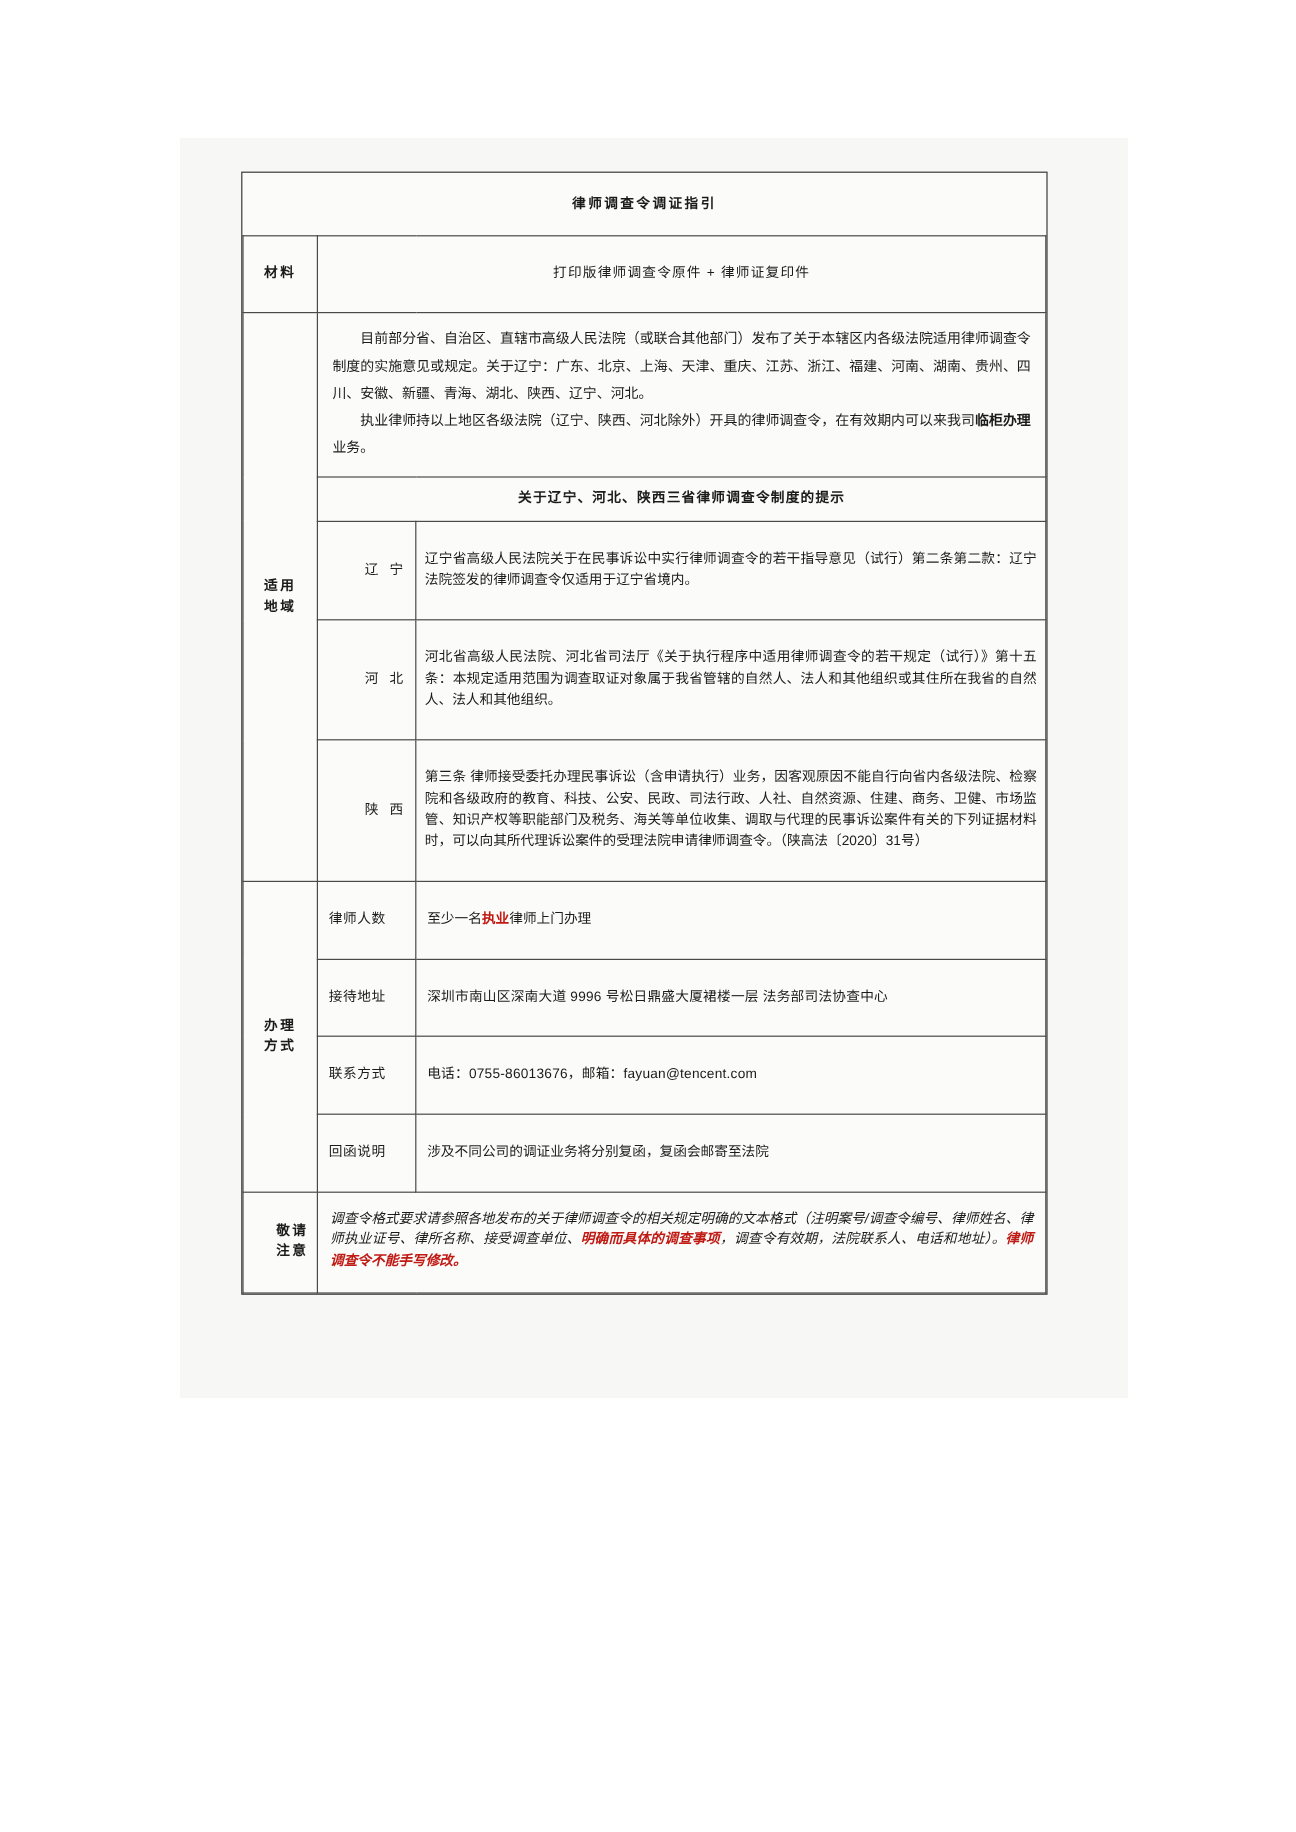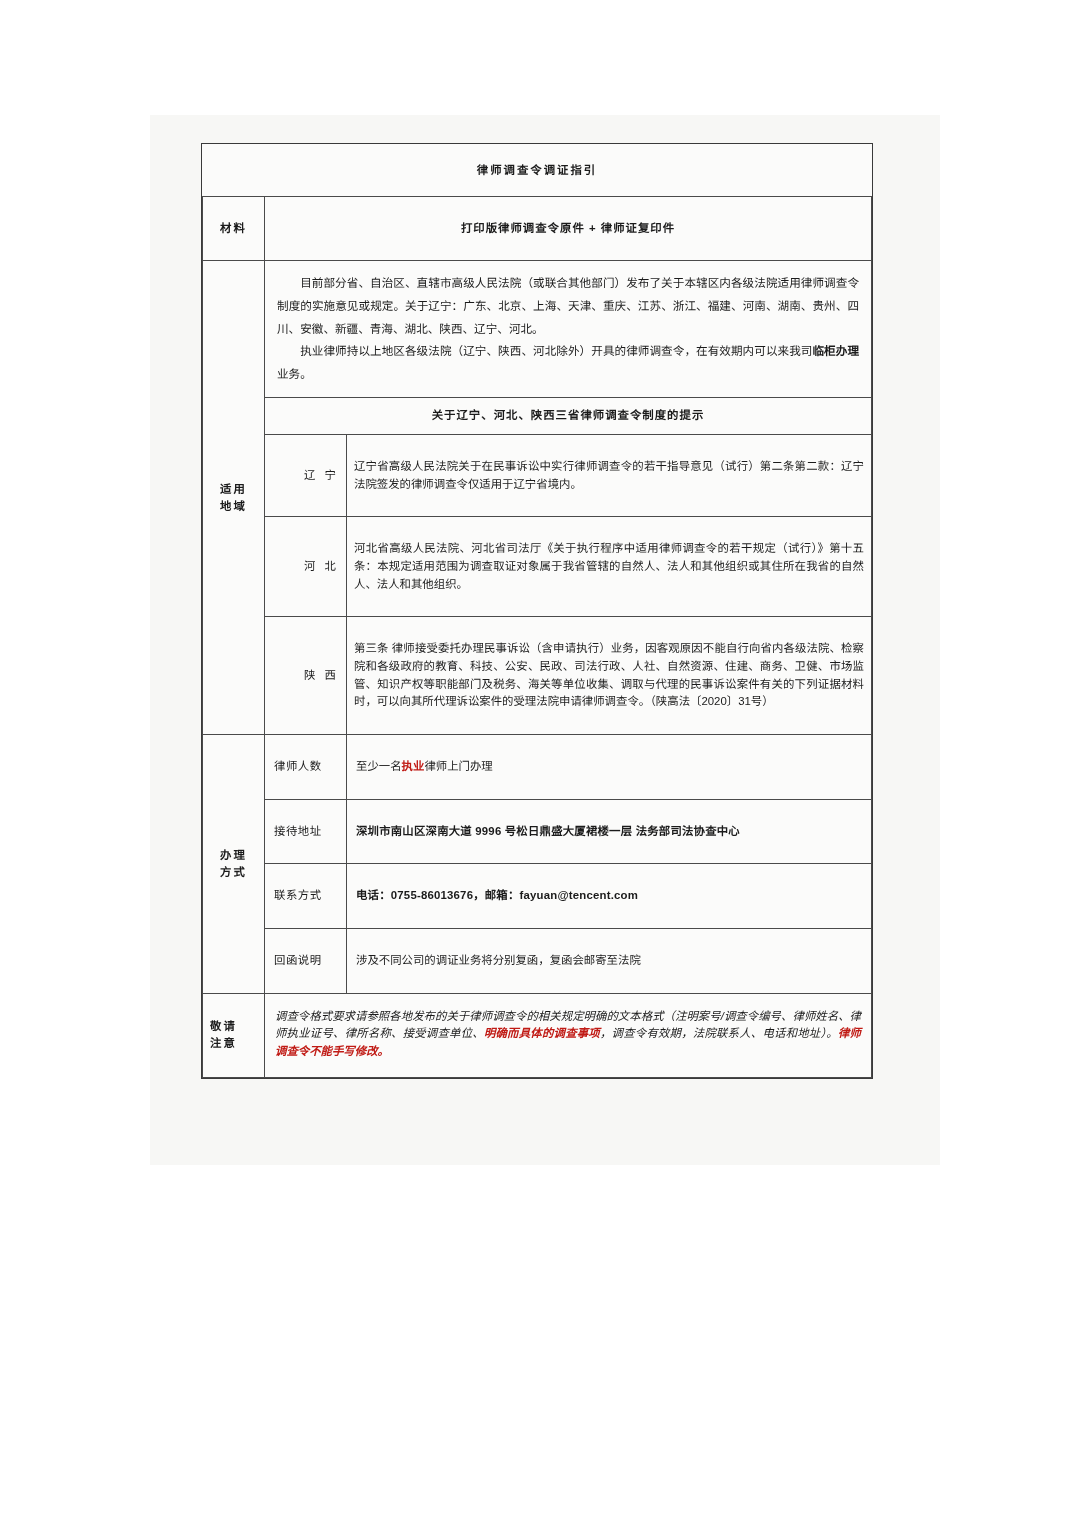--- a/index.html
+++ b/index.html
@@ -76,21 +76,21 @@
   }
   .sub-label-small {
     text-align: left;
     font-size: 11.6px;
     width: 90px;
     padding-left: 9px !important;
     letter-spacing: 0.5px;
   }
   .material-cell {
     text-align: center;
-    font-weight: bold;
+    font-weight: normal;
     font-size: 14.5px;
     letter-spacing: 1px;
     padding: 13px 0 !important;
   }
   .intro-cell p {
     margin: 0;
     text-indent: 2em;
     text-align: justify;
     font-size: 11.6px;
     line-height: 1.95;
@@ -117,28 +117,27 @@
   }
   .red {
     color: #c01a14;
     font-weight: bold;
   }
   .bold {
     font-weight: bold;
   }
   .mono-ish {
     letter-spacing: 0.2px;
-    font-weight: bold;
   }
   .notice-label {
     color: #c01a14;
     font-weight: bold;
     font-size: 15px;
     letter-spacing: 2px;
-    text-align: left;
+    text-align: right;
     line-height: 1.5;
   }
   .contact-cell {
     font-size: 11.6px;
     padding: 12px 9px !important;
   }
 </style>
 </head>
 <body>
 

